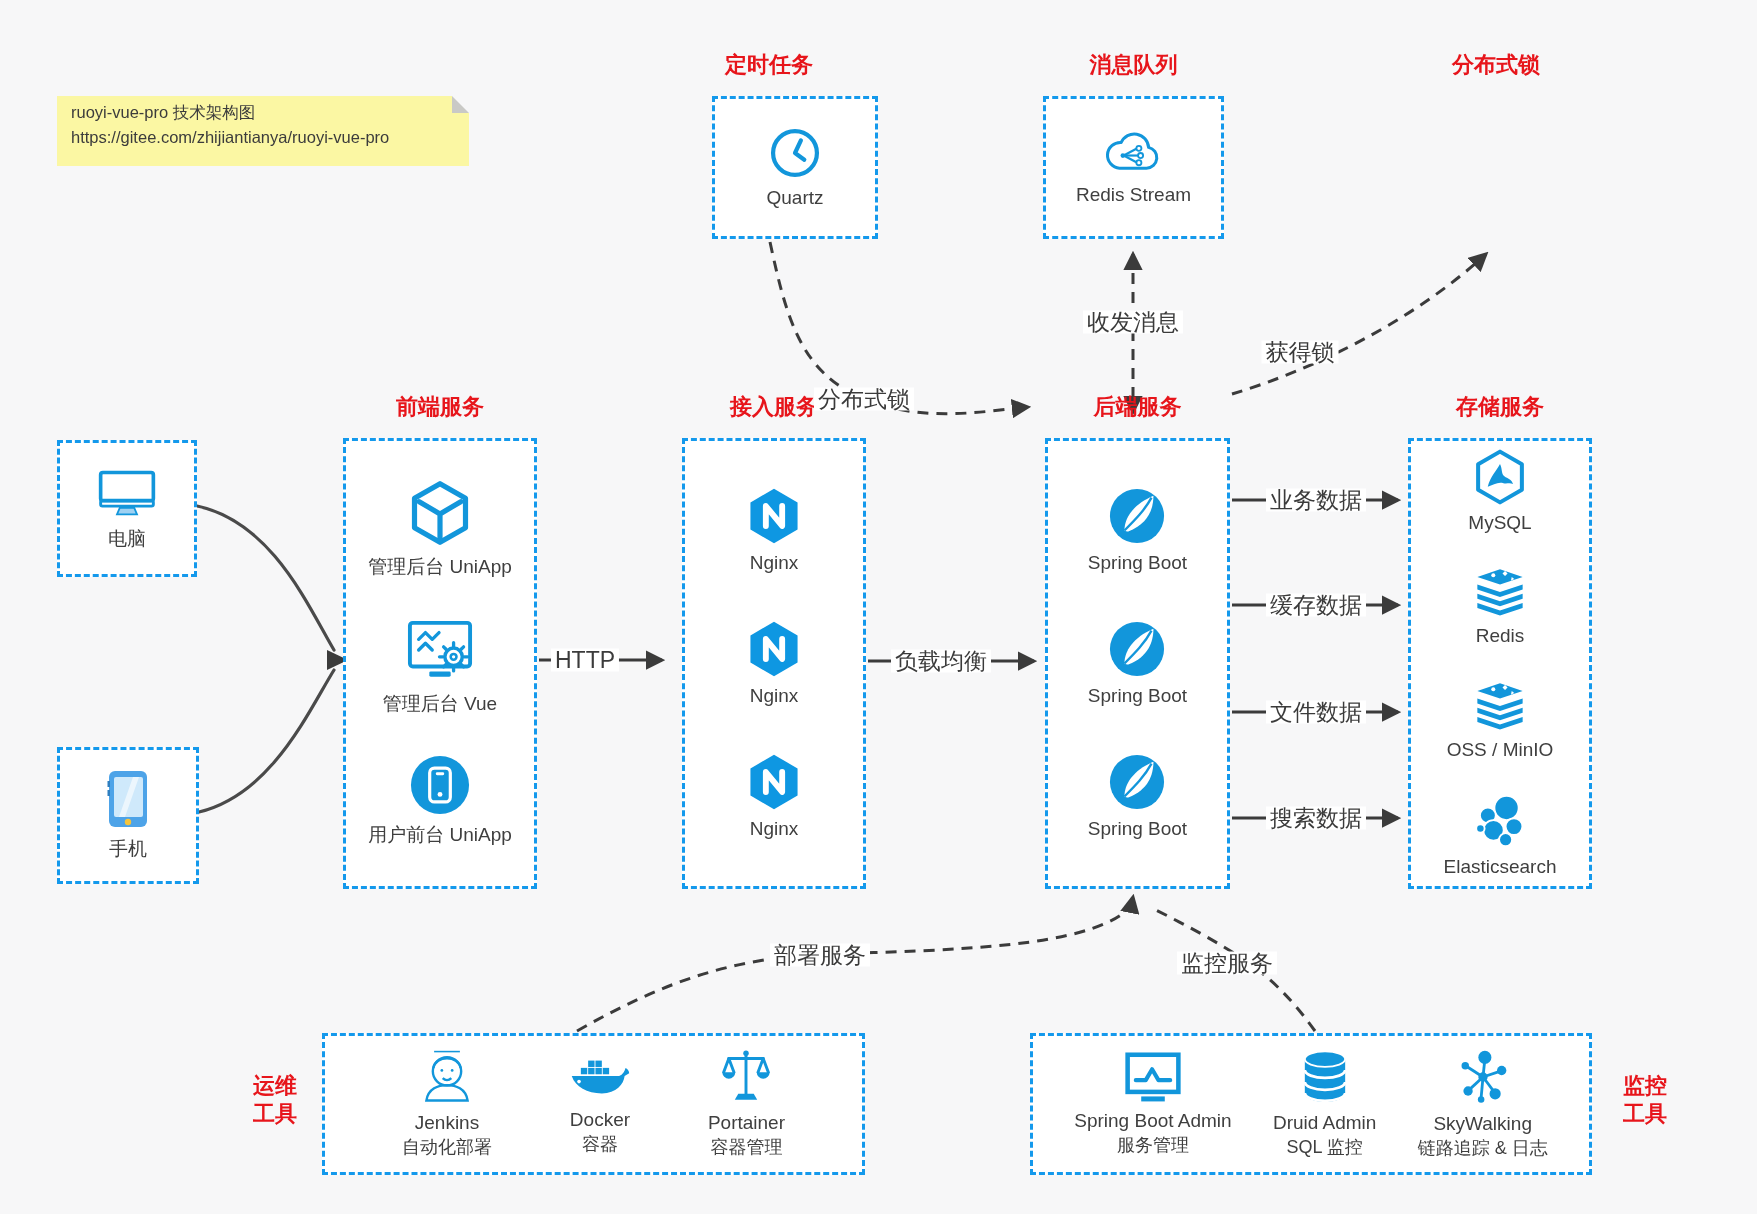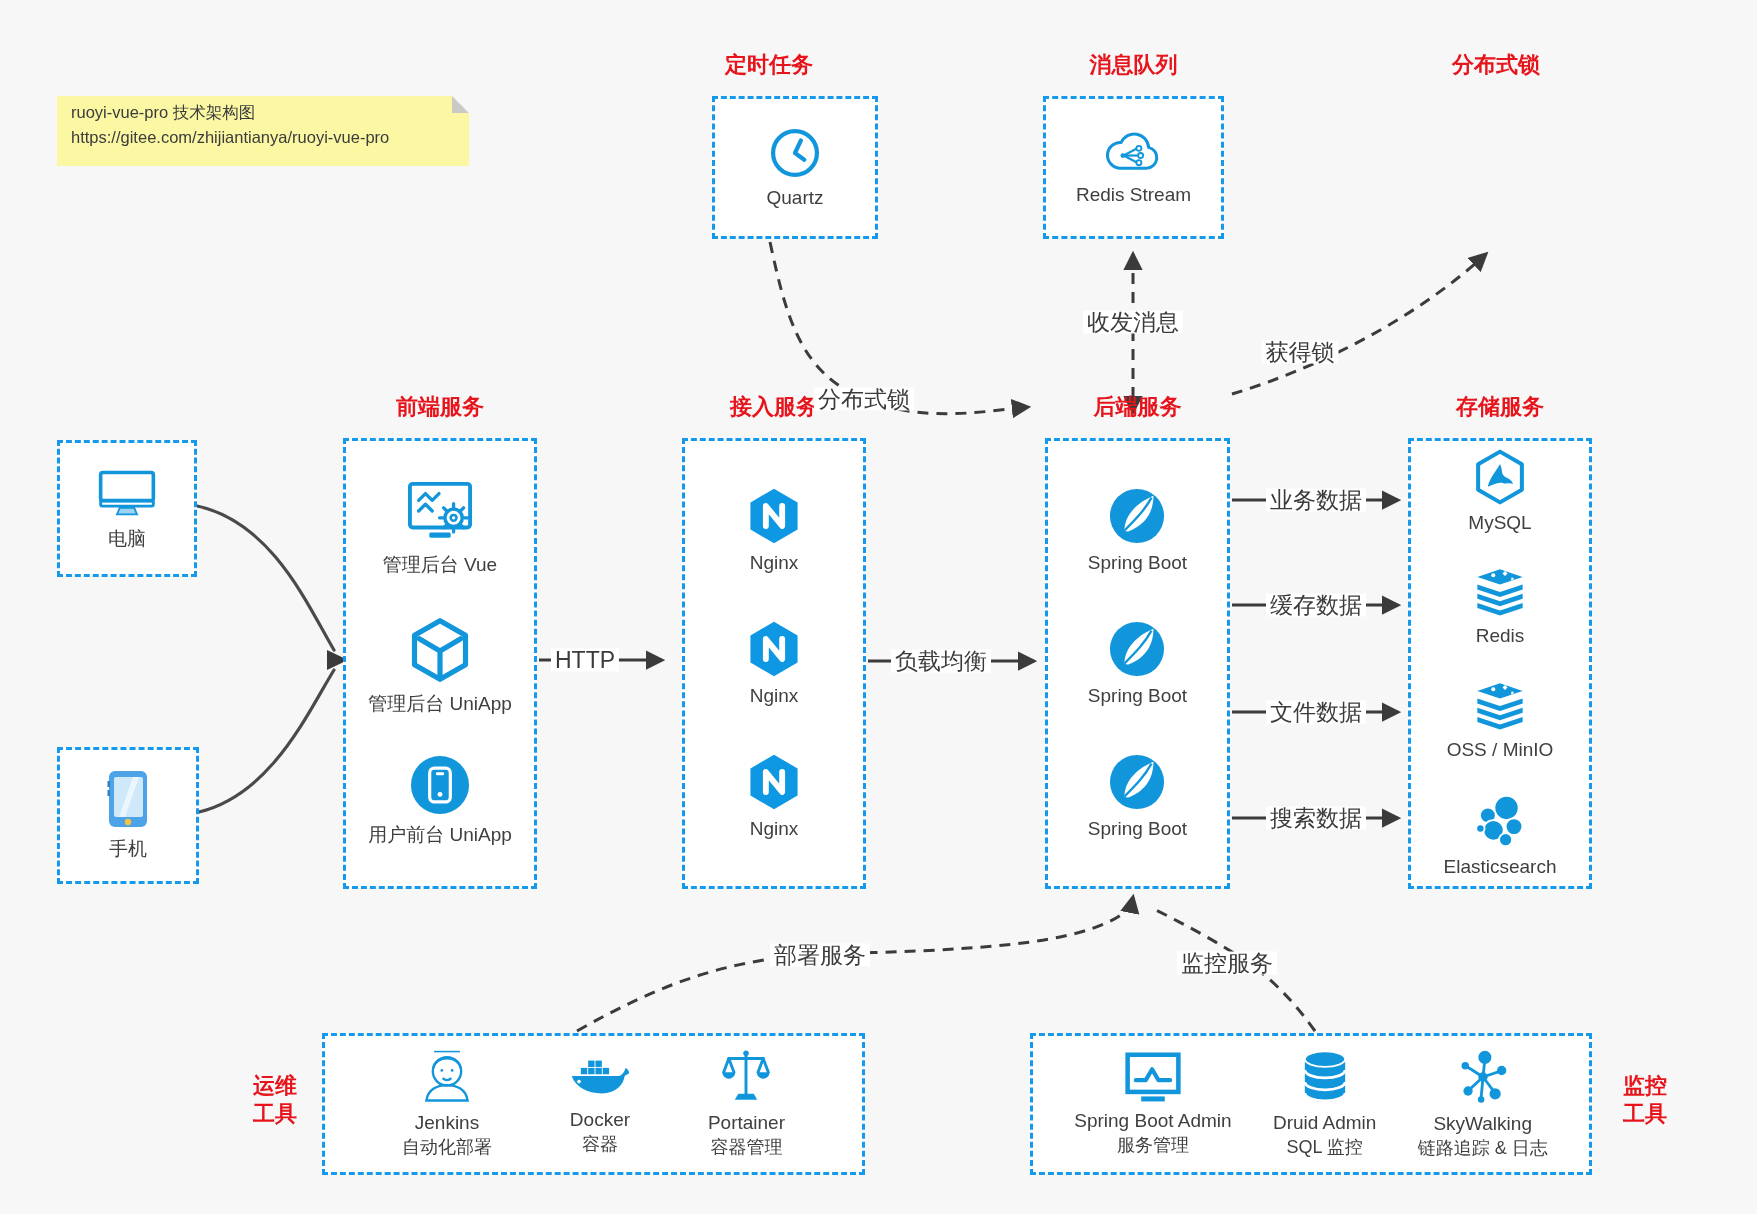--- a/index.html
+++ b/index.html
@@ -138,20 +138,27 @@
         <rect x="8" y="8" width="29" height="40" rx="2" fill="#cfe9fb"></rect>
         <polygon points="13,48 27,8 33,8 19,48" fill="#ffffff" opacity="0.6"></polygon>
         <circle cx="22" cy="53" r="3.2" fill="#f5c43c"></circle>
       </svg>
       <div class="item-label">手机</div>
     </div>
   </div>
 
   <div class="dbox col" style="left:343px;top:438px;width:194px;height:451px;">
     <div class="item">
+      <svg class="ic" viewBox="-36 -36 72 72" width="68" height="68">
+        <polygon points="0,-31 27,-15.5 27,15.5 0,31 -27,15.5 -27,-15.5" fill="none" stroke="#1296db" stroke-width="5.5" stroke-linejoin="round"></polygon>
+        <path d="M0,1 L-22,-12 M0,1 L22,-12 M0,1 L0,29" fill="none" stroke="#1296db" stroke-width="5.5" stroke-linecap="round"></path>
+      </svg>
+      <div class="item-label">管理后台 UniApp</div>
+    </div>
+    <div class="item">
       <svg class="ic" viewBox="0 0 76 68" width="74" height="66">
         <rect x="7" y="5" width="62" height="45" rx="3" fill="none" stroke="#1296db" stroke-width="4"></rect>
         <polyline points="16,22 23,15 30,22 37,15" fill="none" stroke="#1296db" stroke-width="3.4" stroke-linecap="round" stroke-linejoin="round"></polyline>
         <polyline points="16,33 23,26 30,33" fill="none" stroke="#1296db" stroke-width="3.4" stroke-linecap="round" stroke-linejoin="round"></polyline>
         <circle cx="52" cy="40" r="9" fill="#fff" stroke="#1296db" stroke-width="3.6"></circle>
         <circle cx="52" cy="40" r="3" fill="none" stroke="#1296db" stroke-width="2.6"></circle>
         <g stroke="#1296db" stroke-width="3.4" stroke-linecap="round">
           <line x1="63" y1="40" x2="66.5" y2="40"></line>
           <line x1="59.8" y1="47.8" x2="62.3" y2="50.3"></line>
           <line x1="52" y1="51" x2="52" y2="54.5"></line>
@@ -159,27 +166,20 @@
           <line x1="41" y1="40" x2="37.5" y2="40"></line>
           <line x1="44.2" y1="32.2" x2="41.7" y2="29.7"></line>
           <line x1="52" y1="29" x2="52" y2="25.5"></line>
           <line x1="59.8" y1="32.2" x2="62.3" y2="29.7"></line>
         </g>
         <rect x="27" y="55" width="22" height="5.5" rx="1.5" fill="#1296db"></rect>
       </svg>
       <div class="item-label">管理后台 Vue</div>
     </div>
     <div class="item">
-      <svg class="ic" viewBox="-36 -36 72 72" width="68" height="68">
-        <polygon points="0,-31 27,-15.5 27,15.5 0,31 -27,15.5 -27,-15.5" fill="none" stroke="#1296db" stroke-width="5.5" stroke-linejoin="round"></polygon>
-        <path d="M0,1 L-22,-12 M0,1 L22,-12 M0,1 L0,29" fill="none" stroke="#1296db" stroke-width="5.5" stroke-linecap="round"></path>
-      </svg>
-      <div class="item-label">管理后台 UniApp</div>
-    </div>
-    <div class="item">
       <svg class="ic" viewBox="-32 -32 64 64" width="60" height="60">
         <circle r="31" fill="#1296db"></circle>
         <rect x="-11" y="-18" width="22" height="36" rx="5" fill="none" stroke="#fff" stroke-width="3.4"></rect>
         <line x1="-3" y1="-12" x2="3" y2="-12" stroke="#fff" stroke-width="3" stroke-linecap="round"></line>
         <circle cx="0" cy="10" r="2.6" fill="#fff"></circle>
       </svg>
       <div class="item-label">用户前台 UniApp</div>
     </div>
   </div>
 

